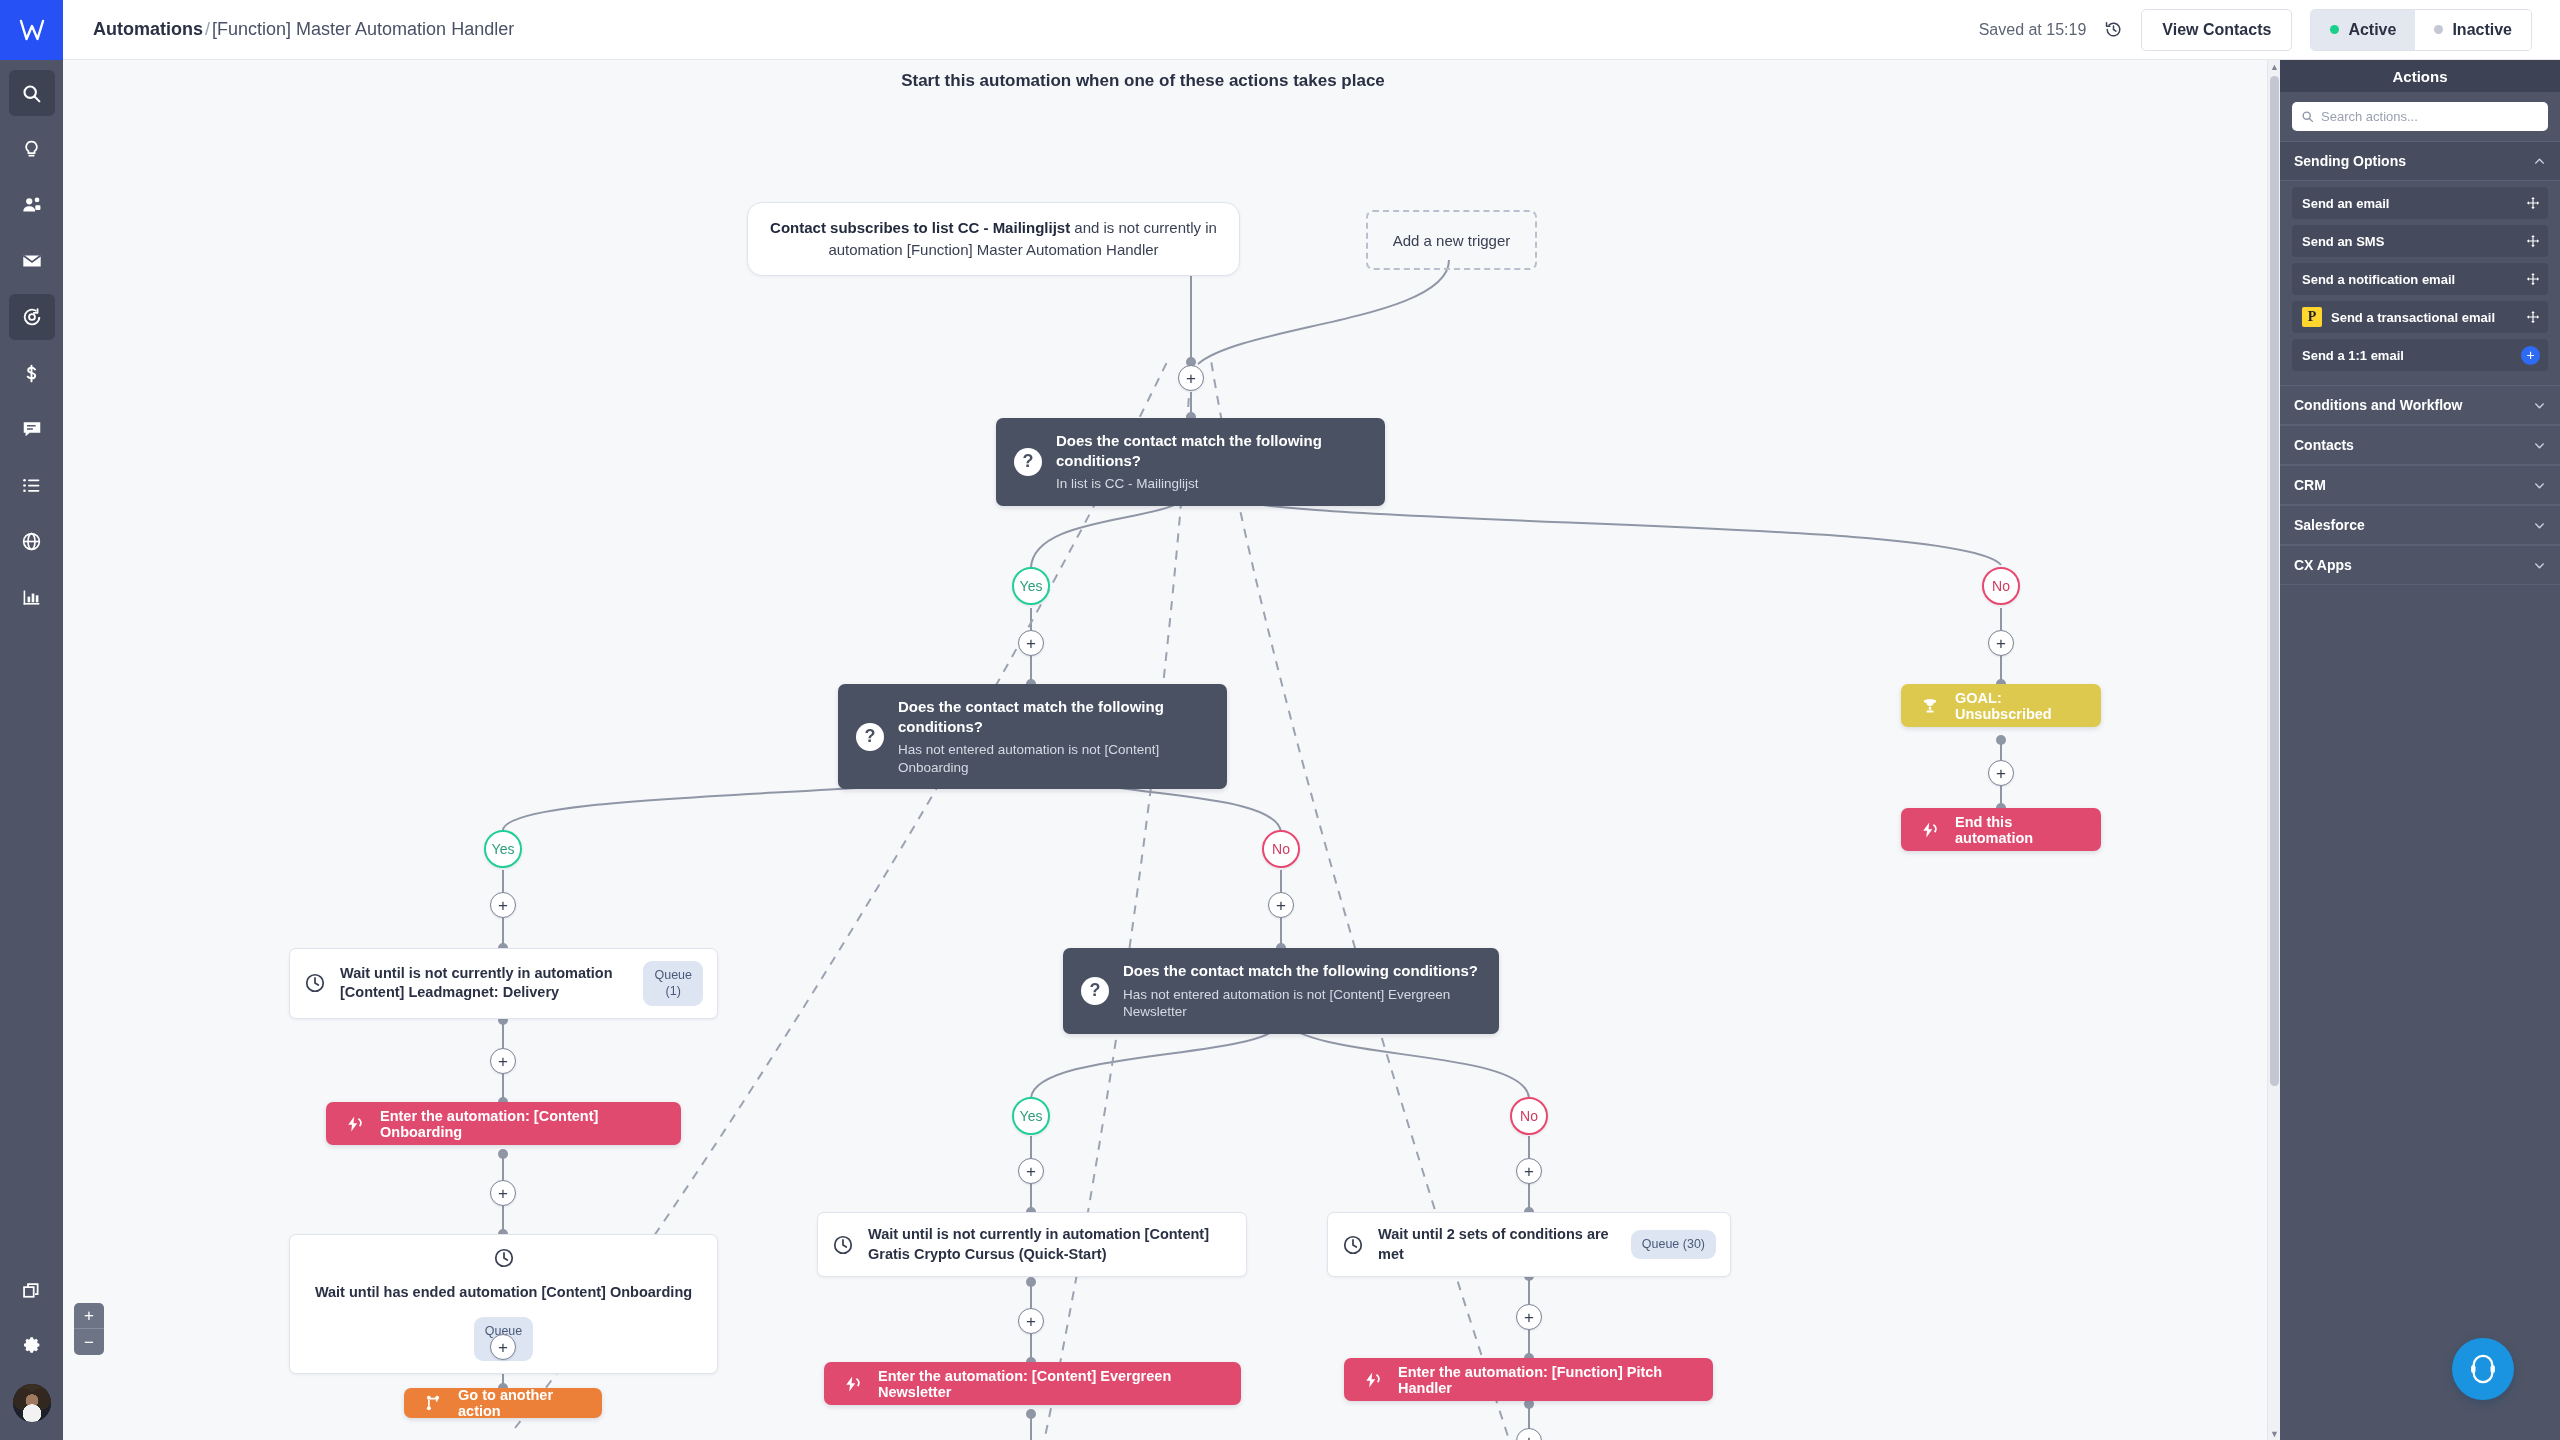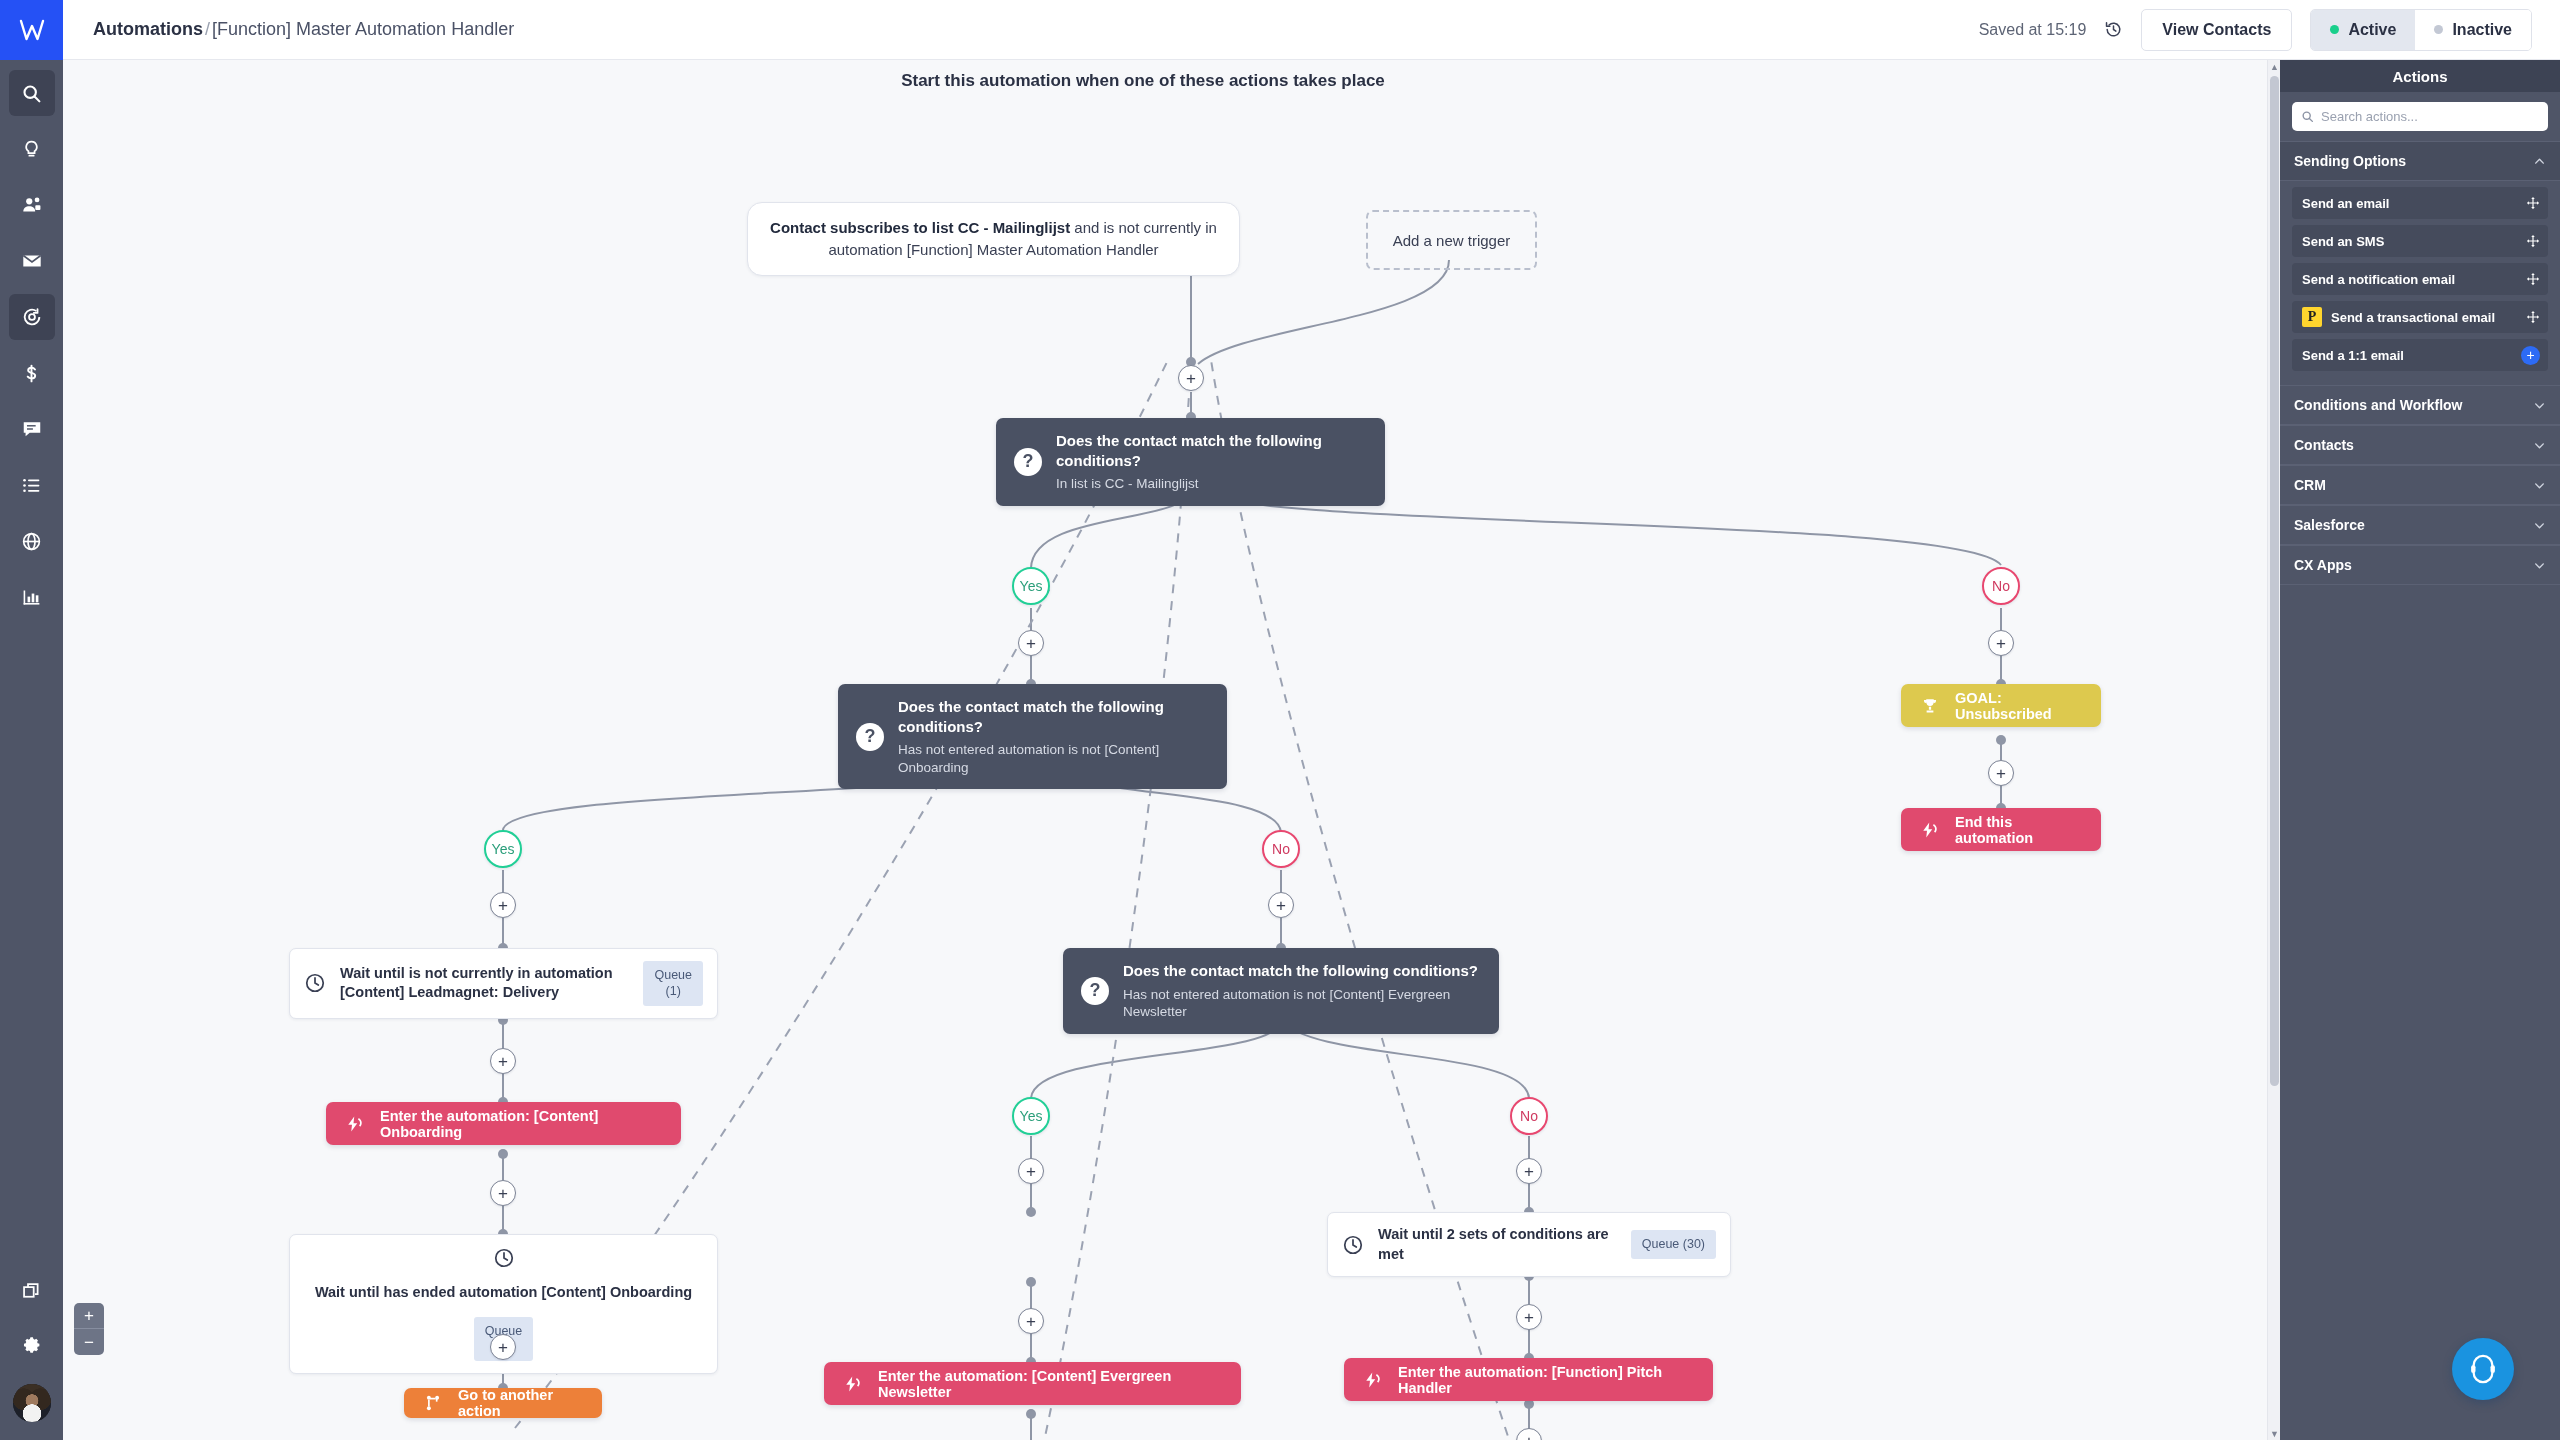--- a/index.html
+++ b/index.html
@@ -160,21 +160,21 @@
   .cond-text .t2{ color:#d6dae4; font-size:13.5px; margin-top:5px; line-height:1.3; }
 
   .wait-card{
     background:#fff;border:1px solid #e1e4ec;border-radius:7px;
     box-shadow:0 1px 3px rgba(40,50,80,.07);
     display:flex;align-items:center;gap:14px;padding:12px 14px;
   }
   .wait-card .ico{ color:#3a4054; flex:0 0 auto; display:flex; }
   .wait-card .txt{ font-size:14.5px; font-weight:bold; color:#2b3144; line-height:1.35; flex:1; }
   .queue-pill{
-    background:#dde5f3; color:#4a5a78; border-radius:3px; padding:6px 11px;
+    background:#dde5f3; color:#4a5a78; border-radius:9px; padding:6px 11px;
     font-size:12.5px; text-align:center; line-height:1.3; flex:0 0 auto;
   }
 
   .pill-node{
     border-radius:7px; display:flex; align-items:center; gap:16px;
     padding:0 20px; box-shadow:0 2px 5px rgba(40,50,80,.14);
     color:#fff; font-size:14.5px; font-weight:bold;
   }
   .pill-node .ico{ display:flex; color:#fff; }
   .pill-red{ background:#e04a6e; height:43px; }
@@ -712,20 +712,29 @@
       <span>No</span>
       </div>
 
     <div class="node plus-node" style="left:955px; top:1098px;">
         <span>+</span>
       </div>
     <div class="node plus-node" style="left:1453px; top:1098px;">
         <span>+</span>
       </div>
 
+    <div class="node wait-card" style="left:754px; top:1152px; width:430px;">
+      <span class="ico">
+        <svg width="22" height="22" viewBox="0 0 24 24" fill="none" stroke="currentColor" stroke-width="1.9">
+            <circle cx="12" cy="12" r="9"></circle>
+            <path d="M12 6.5V12l3.6 2.2" stroke-linecap="round"></path>
+          </svg>
+      </span>
+      <span class="txt">Wait until is not currently in automation [Content] Gratis Crypto Cursus (Quick-Start)</span>
+    </div>
     <div class="node plus-node" style="left:955px; top:1248px;">
         <span>+</span>
       </div>
 
     <div class="node pill-node pill-red" style="left:761px; top:1302px; width:417px;">
       <span class="ico">
         <svg width="18" height="18" viewBox="0 0 24 24" fill="currentColor">
             <path d="M11 2 3 13h5l-1 9 8-11h-5z"></path>
             <path d="M17 4c2.6 1.4 4 4 4 6.6a7 7 0 0 1-2 4.9l-1.6-1.6A4.8 4.8 0 0 0 18.8 10.6 5 5 0 0 0 16 6z"></path>
           </svg>

